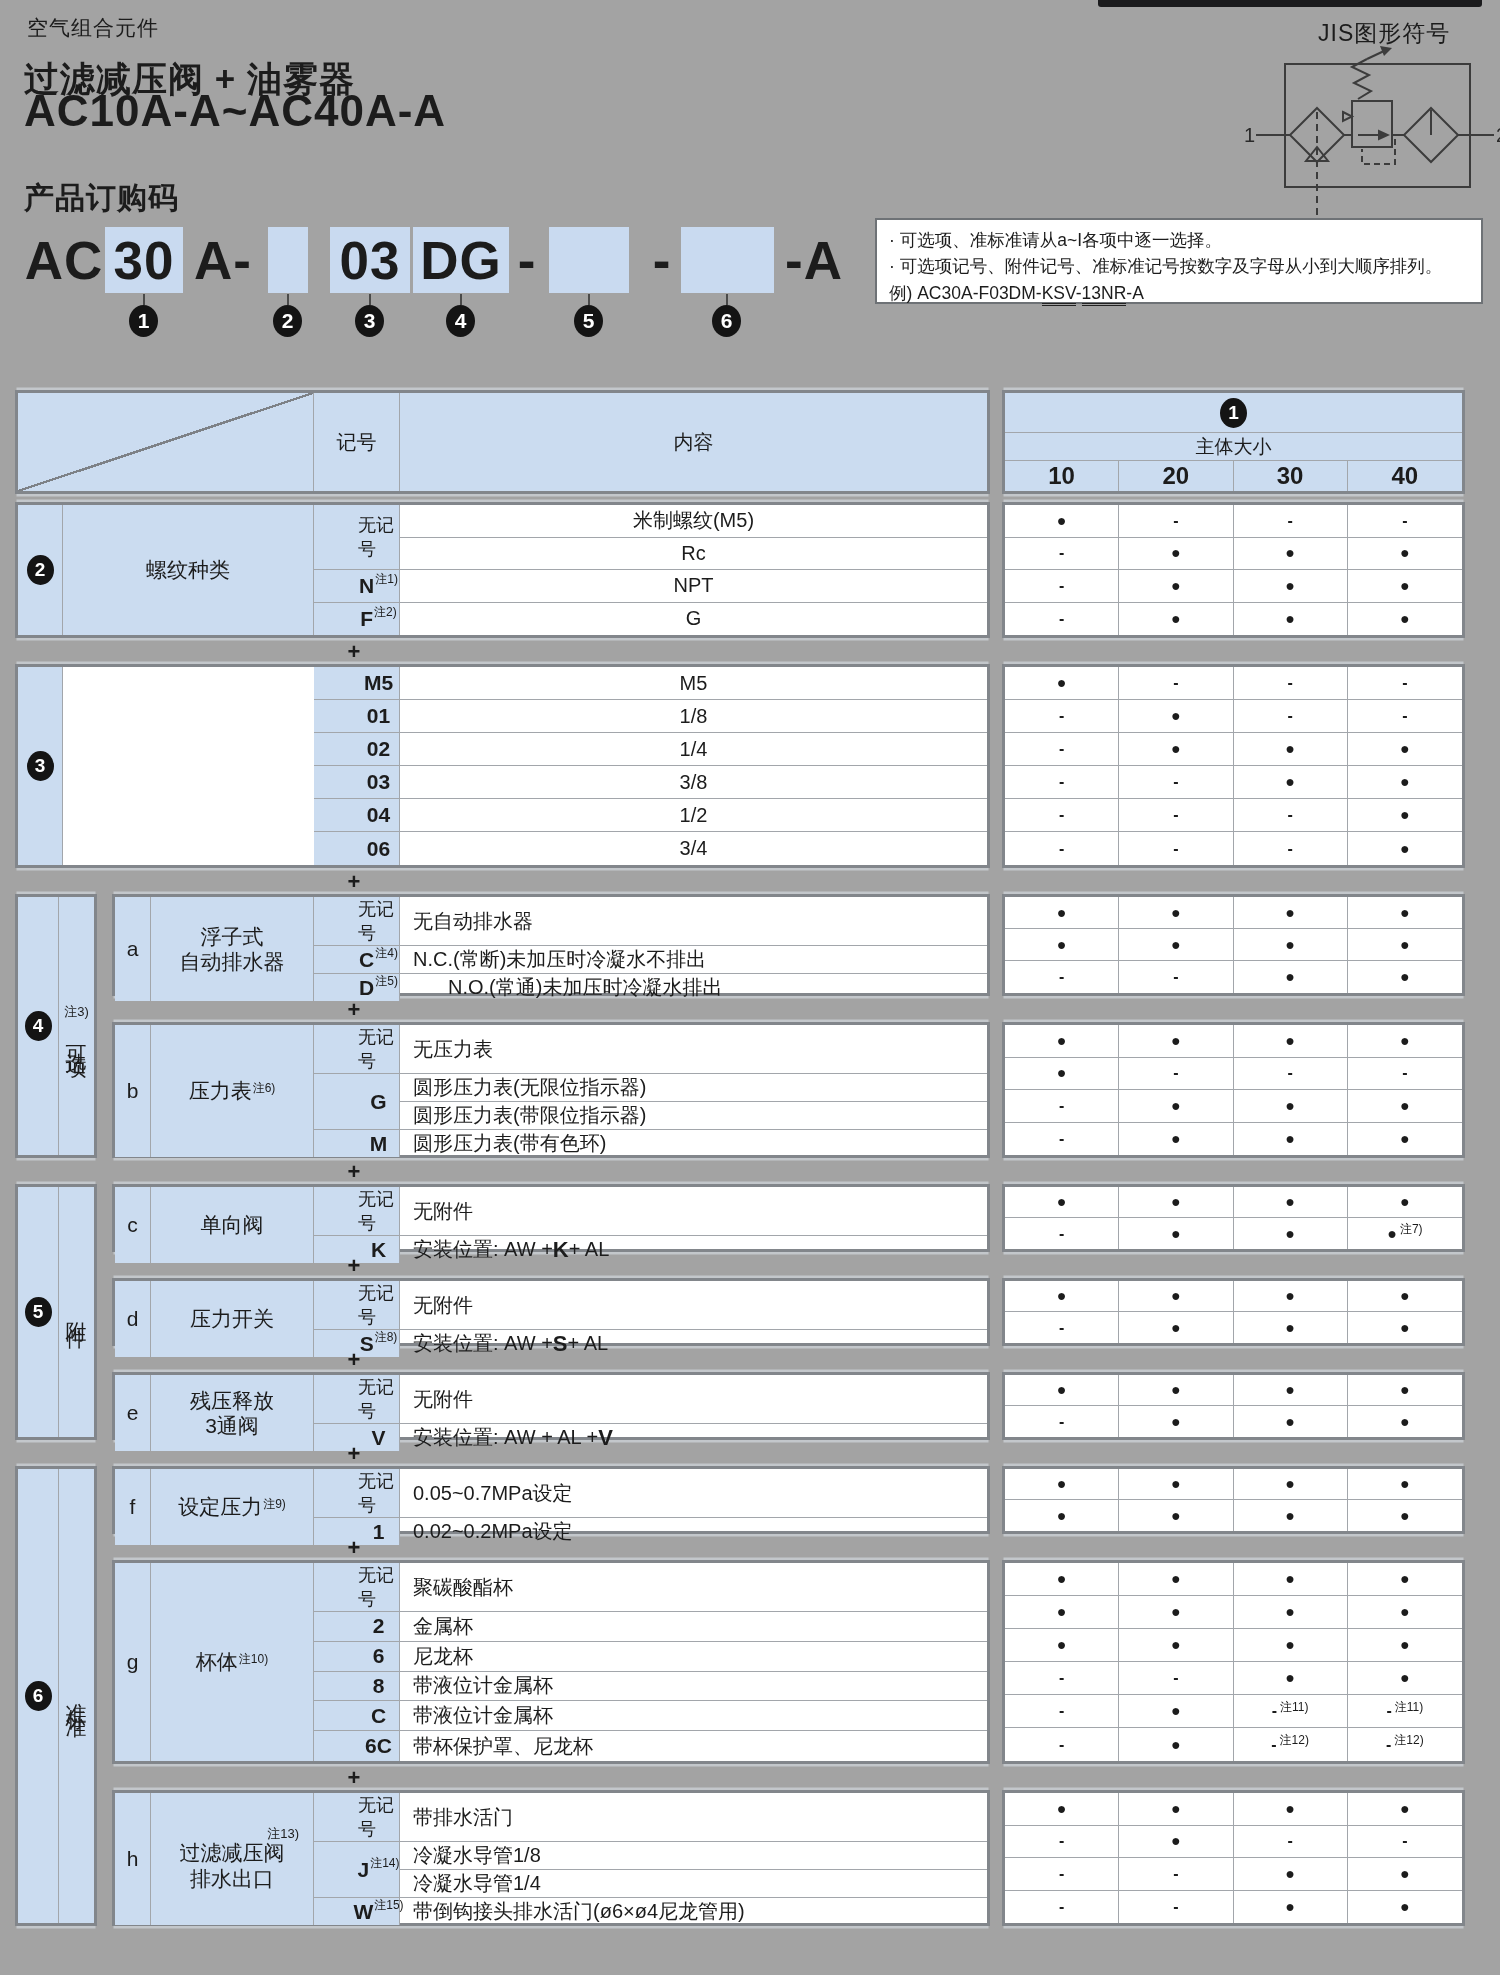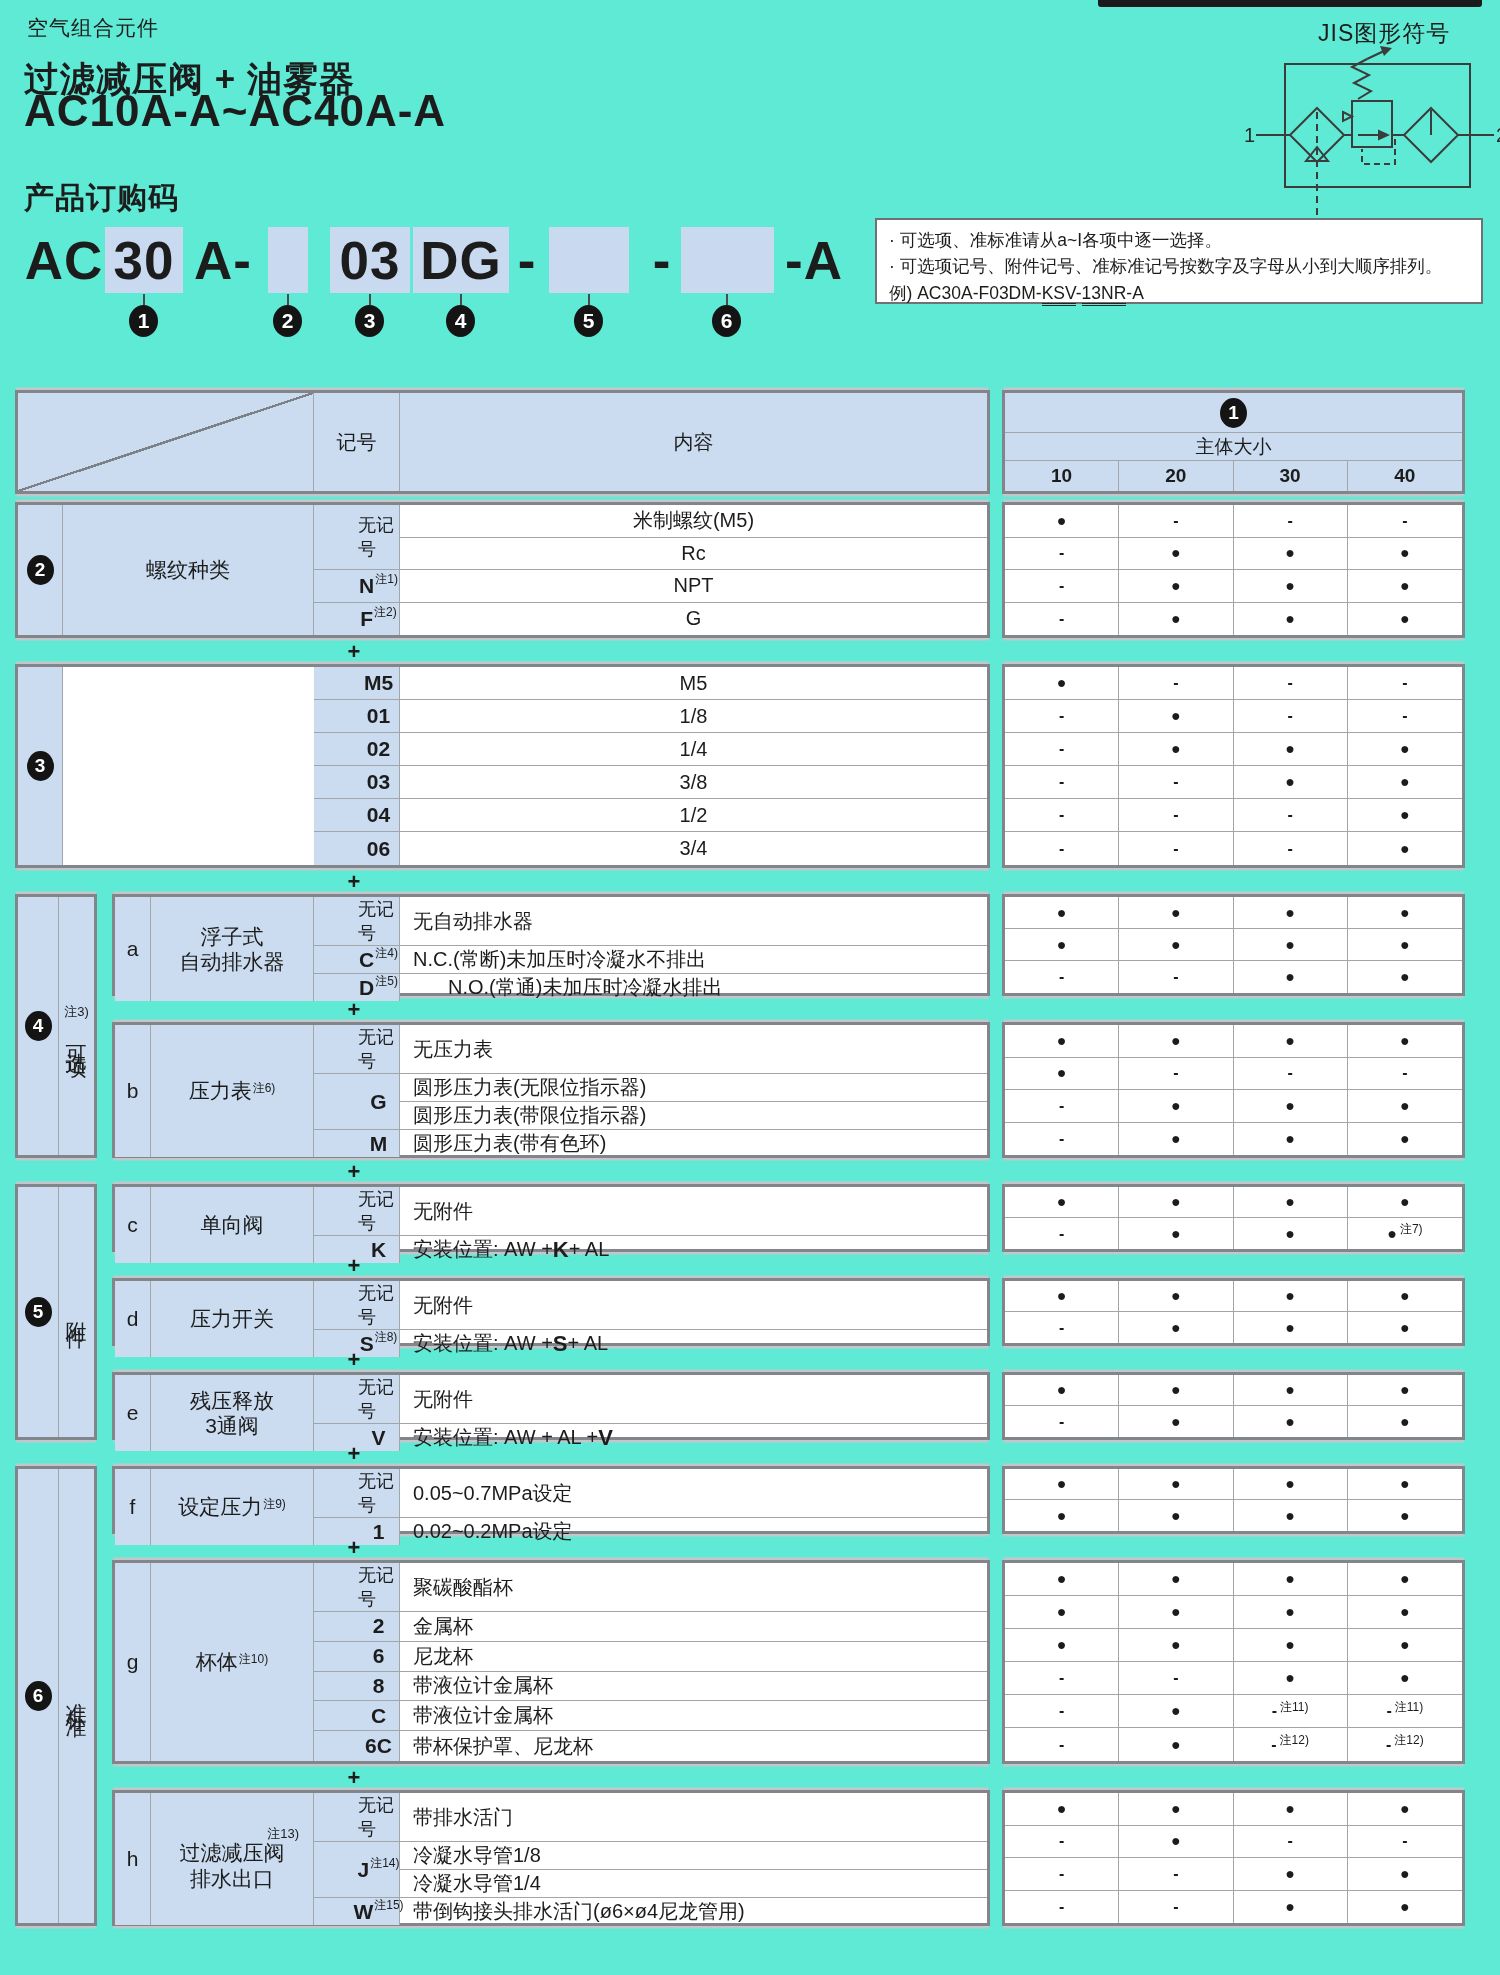--- a/index.html
+++ b/index.html
@@ -1,16 +1,16 @@
 <!DOCTYPE html>
 <html><head>
 <meta charset="utf-8">
 <style>
   html,body{margin:0;padding:0;background:#e8e8e6;}
-  #page{position:relative;width:1500px;height:1975px;background:#5eead4;
+  #page{position:relative;width:1500px;height:1975px;background:#a3a3a3;
         font-family:"Liberation Sans","DejaVu Sans",sans-serif;color:#1c1c1c;overflow:hidden;}
   .abs{position:absolute;}
   
   .category{left:27px;top:14px;font-size:21px;letter-spacing:1px;}
   .title{left:24px;top:56px;font-size:35px;font-weight:700;letter-spacing:1px;}
   .model{left:24px;top:86px;font-size:44px;font-weight:700;letter-spacing:1px;}
   .orderhead{left:24px;top:178px;font-size:30px;font-weight:700;letter-spacing:1px;}
   .jislabel{left:1318px;top:18px;font-size:23px;letter-spacing:1px;}
   .topbar{left:1098px;top:0;width:384px;height:7px;background:#1b1b1d;border-radius:0 0 3px 3px;}
   
@@ -44,21 +44,21 @@
   .ntop{font-size:13px;align-self:flex-end;margin-right:14px;line-height:1;}
   .nline{text-align:center;}
   .lettercell{font-size:21px;}
   .mk{font-size:16px;font-weight:700;}
   .mknote{font-size:12px;margin-left:3px;position:relative;top:-4px;white-space:nowrap;}
   .plus{position:absolute;left:311px;width:86px;height:24px;line-height:24px;text-align:center;
         font-size:22px;font-weight:700;}
   .diag{background-image:linear-gradient(to bottom right,rgba(0,0,0,0) calc(50% - 1.2px),
         #7d8186 calc(50% - 1.2px),#7d8186 calc(50% + 1.2px),rgba(0,0,0,0) calc(50% + 1.2px));}
   .hlabel{font-size:20px;}
-  .sizecell{font-weight:700;font-size:19px;}
+  .sizecell{font-weight:700;font-size:24px;}
   .gcell{display:flex;align-items:center;justify-content:center;flex-direction:column;}
   .gcol2{border-left:1px solid #a2a6ab;}
   .vtext{writing-mode:vertical-rl;text-orientation:upright;letter-spacing:7px;font-size:21px;line-height:1;}
   .gnote{font-size:13px;margin-bottom:8px;}
   svg text{font-family:"Liberation Sans","DejaVu Sans",sans-serif;}
 </style>
 </head>
 <body>
 
 <div id="page">

